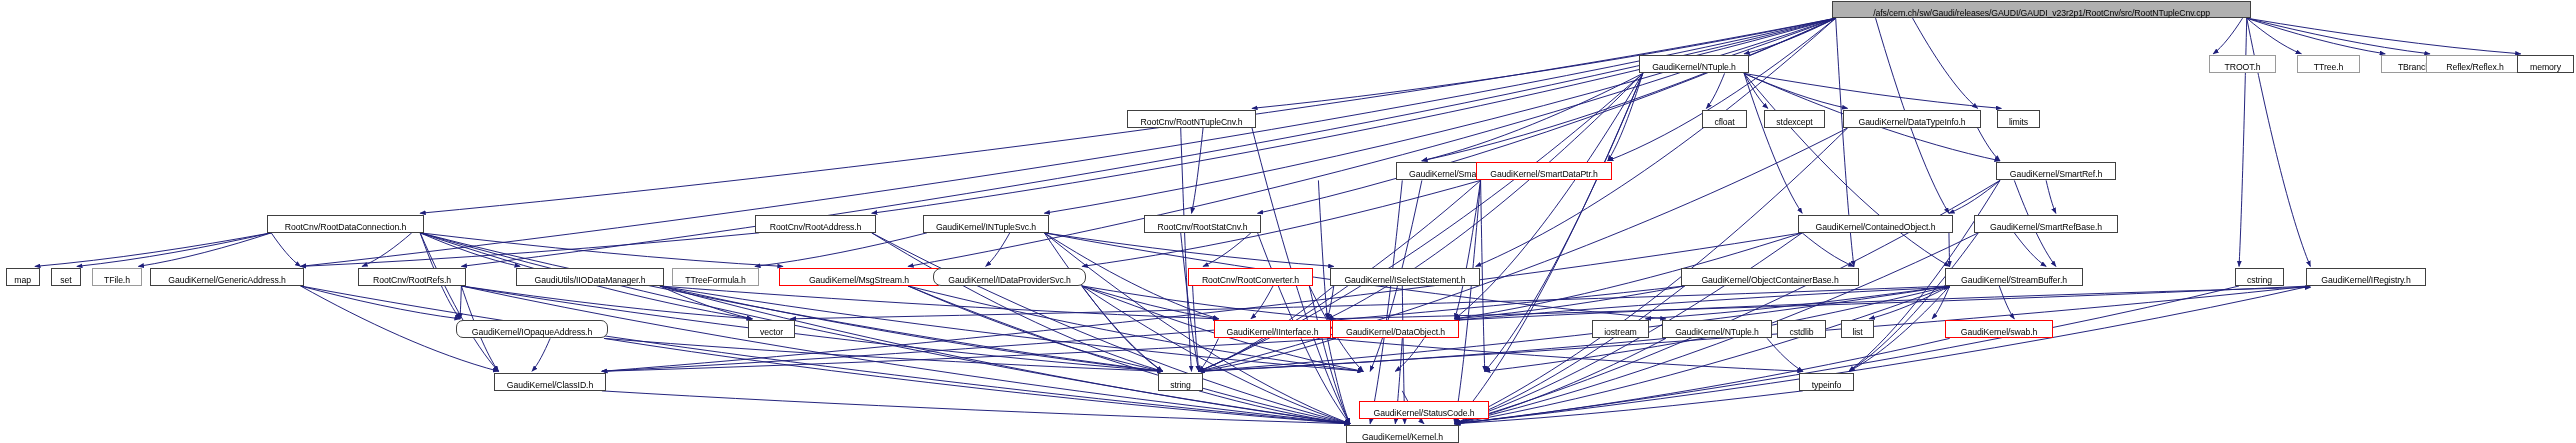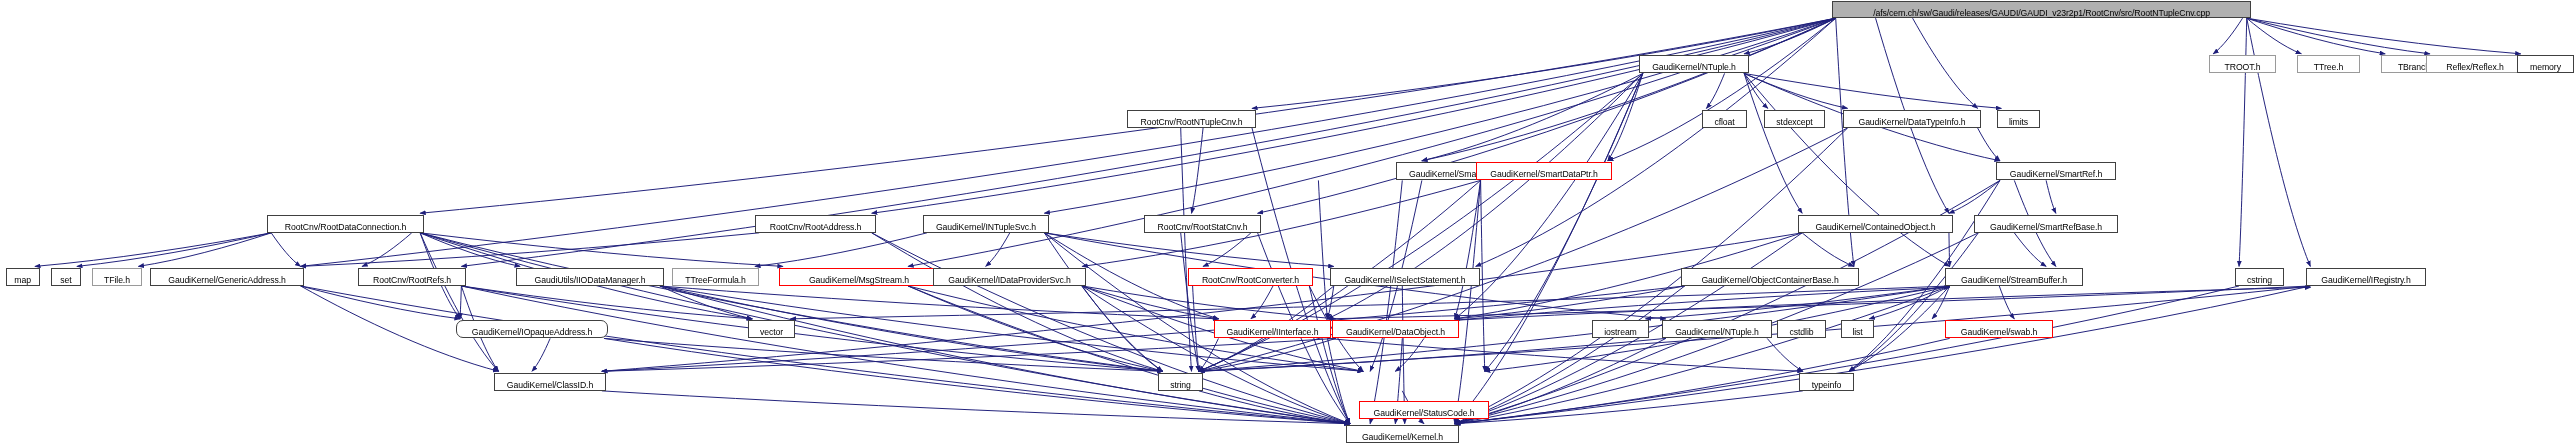--- a/index.html
+++ b/index.html
@@ -300,21 +300,21 @@
     </div>
     <div class="node b2" style="left: 516px; top: 268px; width: 148px;">
       <span class="node-label">GaudiUtils/IIODataManager.h</span>
     </div>
     <div class="node b1" style="left: 672px; top: 268px; width: 87px;">
       <span class="node-label">TTreeFormula.h</span>
     </div>
     <div class="node red" style="left: 779px; top: 268px; width: 160px;">
       <span class="node-label">GaudiKernel/MsgStream.h</span>
     </div>
-    <div class="node b2" style="left: 933px; top: 268px; width: 153px;">
+    <div class="node b2" style="left: 933px; top: 268px; width: 153px; border-radius: 8px;">
       <span class="node-label">GaudiKernel/IDataProviderSvc.h</span>
     </div>
     <div class="node red" style="left: 1188px; top: 268px; width: 125px;">
       <span class="node-label">RootCnv/RootConverter.h</span>
     </div>
     <div class="node b2" style="left: 1330px; top: 268px; width: 150px;">
       <span class="node-label">GaudiKernel/ISelectStatement.h</span>
     </div>
     <div class="node b2" style="left: 1681px; top: 268px; width: 178px;">
       <span class="node-label">GaudiKernel/ObjectContainerBase.h</span>

